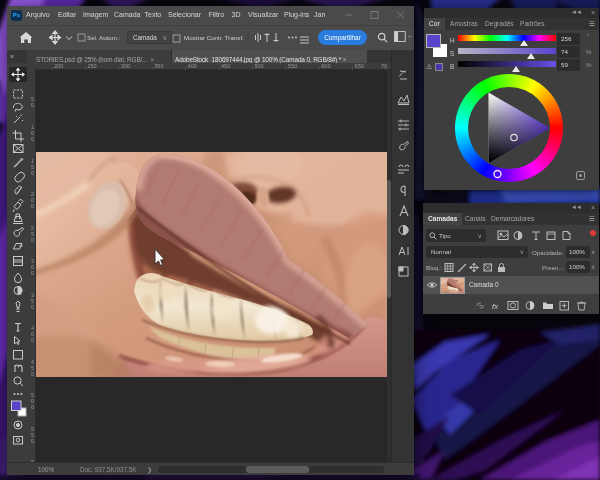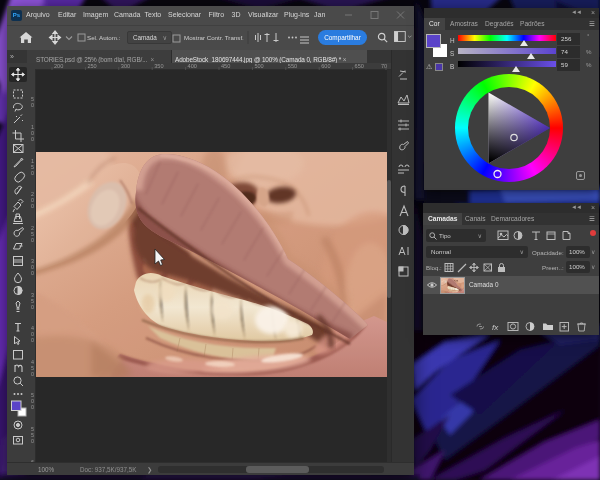--- a/index.html
+++ b/index.html
@@ -509,21 +509,21 @@
       <circle cx="59" cy="63.5" r="3.2" fill="none" stroke="#e0e0e0" stroke-width="1.2"></circle>
       <circle cx="42.5" cy="100" r="3.5" fill="none" stroke="#f0f0f0" stroke-width="1.3"></circle>
     </g>
   </svg>
   <svg class="abs" style="left:152px;top:163px;" width="9" height="9" viewBox="0 0 9 9">
         <rect x="0.5" y="0.5" width="8" height="8" rx="1.5" fill="none" stroke="#9a9a9a"></rect>
         <circle cx="4.5" cy="4.5" r="1.5" fill="#9a9a9a"></circle>
       </svg>
 </div>
 
-<div class="panel" id="layerspanel" style="left:423px;top:203px;width:176px;height:132px;">
+<div class="panel" id="layerspanel" style="left:423px;top:203px;width:176px;height:111px;">
   <div class="ptop">
     <span class="abs" style="right:18px;top:1px;color:#9a9a9a;font-size:6px;letter-spacing:-1px;">◄◄</span>
     <span class="abs" style="right:4px;top:1px;color:#9a9a9a;font-size:7px;">×</span>
   </div>
   <div class="ptabs">
     <span class="ptab-active abs" style="left:0;top:0;height:12px;line-height:12px;padding:0 5px;font-weight:bold;">Camadas</span>
     <span class="abs" style="left:42px;top:2px;">Canais</span>
     <span class="abs" style="left:68px;top:2px;">Demarcadores</span>
     <span class="abs" style="right:4px;top:2px;color:#b0b0b0;">☰</span>
   </div>

